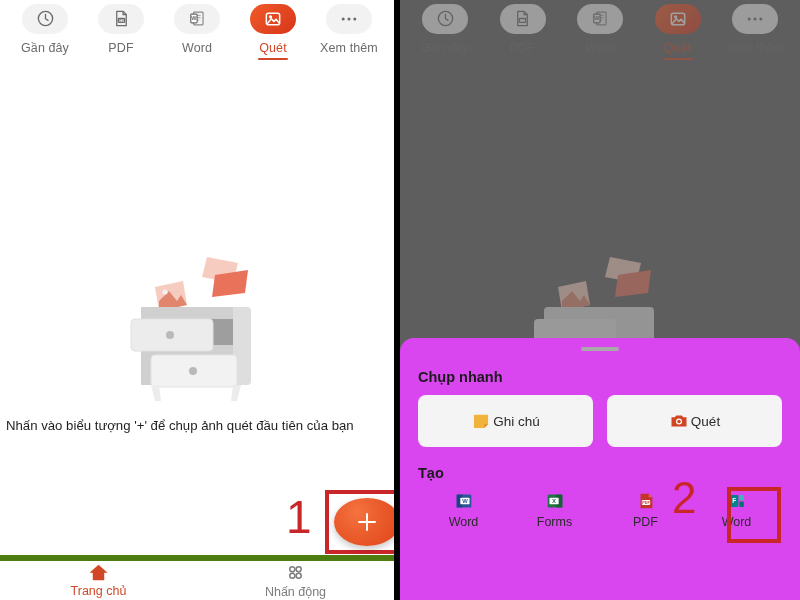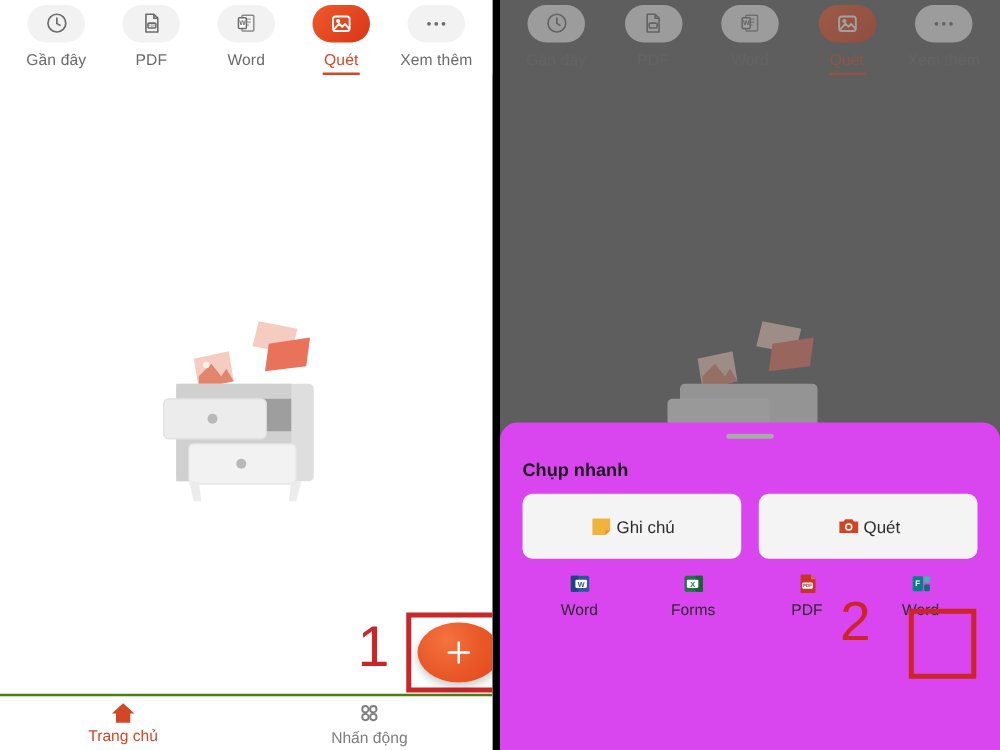--- a/index.html
+++ b/index.html
@@ -47,21 +47,21 @@
          border-radius:50%/50%; background:radial-gradient(circle at 35% 30%,#f4733f 0%,#ea5b2a 45%,#e0451c 100%);
          display:flex; align-items:center; justify-content:center;
          box-shadow:0 3px 7px rgba(0,0,0,.22); }
   .fab .plus { position:relative; width:20px; height:20px; }
   .fab .plus::before, .fab .plus::after { content:""; position:absolute; background:#fff; border-radius:1px; }
   .fab .plus::before { left:9px; top:1px; width:2px; height:18px; }
   .fab .plus::after  { top:9px; left:1px; height:2px; width:18px; }
 
   
   .bottomnav { position:absolute; left:0; bottom:0; width:100%; height:45px;
-               background:#fff; border-top:2px solid #4d7c0f; display:flex;justify-content:flex-end; }
+               background:#fff; border-top:6px solid #4d7c0f; display:flex;justify-content:flex-end; }
   .bn-item { flex:1; display:flex; flex-direction:column; align-items:center;
              justify-content:center; gap:3px; }
   .bn-label { font-size:12.5px; color:#7d7d7d; }
   .bn-item.active .bn-label { color:#d24726; }
 
   
   .scrim { position:absolute; inset:0; background:#5e5e5e; }
   .scrim-tabbar { position:absolute; left:0; top:0; width:100%; height:60px;
                   background:#5e5e5e; }
   .dim { opacity:.42; }
@@ -175,20 +175,21 @@
         <circle cx="63" cy="90" r="4" fill="#b9b9b9"></circle>
 
         <rect x="44" y="110" width="86" height="32" rx="4" fill="#f2f2f2" stroke="#e2e2e2" stroke-width="1"></rect>
         <circle cx="86" cy="126" r="4" fill="#b9b9b9"></circle>
 
         <path d="M44 140 l4 16 h6 l-2 -16 z" fill="#ececec"></path>
         <path d="M134 140 l-4 16 h-6 l2 -16 z" fill="#ececec"></path>
       </svg>
     </div>
 
+    <div class="caption">Nhấn vào biểu tượng '+' để chụp ảnh quét đầu tiên của bạn</div>
 
     <div class="anno-num" id="anno-1">1</div>
     <div class="anno-box" id="fab-box"></div>
     <div class="fab">
       <span class="plus"></span>
     </div>
 
     <div class="bottomnav">
       <div class="bn-item active">
         <span>
@@ -307,20 +308,21 @@
             <svg width="20" height="20" viewBox="0 0 24 24">
               <path d="M3 7.5h4l1.6-2.2h6.8L17 7.5h4v11H3z" fill="#d14524"></path>
               <circle cx="12" cy="12.6" r="3.6" fill="#ffffff"></circle>
               <circle cx="12" cy="12.6" r="2.1" fill="#d14524"></circle>
             </svg>
           </span>
           <span class="quick-label">Quét</span>
         </div>
       </div>
 
+      <div class="sec-title">Tạo</div>
 
       <div class="create-grid">
 
         <div class="create-item">
           <span>
             <svg width="22" height="22" viewBox="0 0 24 24">
               <rect x="4" y="5" width="16" height="14" rx="1.4" fill="#2b579a"></rect>
               <rect x="4" y="5" width="6.4" height="14" fill="#1f4380"></rect>
               <rect x="8" y="8.4" width="10" height="7.2" rx="1" fill="#ffffff"></rect>
               <text x="13" y="14.6" font-size="6.4" fill="#2b579a" text-anchor="middle" font-weight="bold" font-family="Liberation Sans">W</text>

